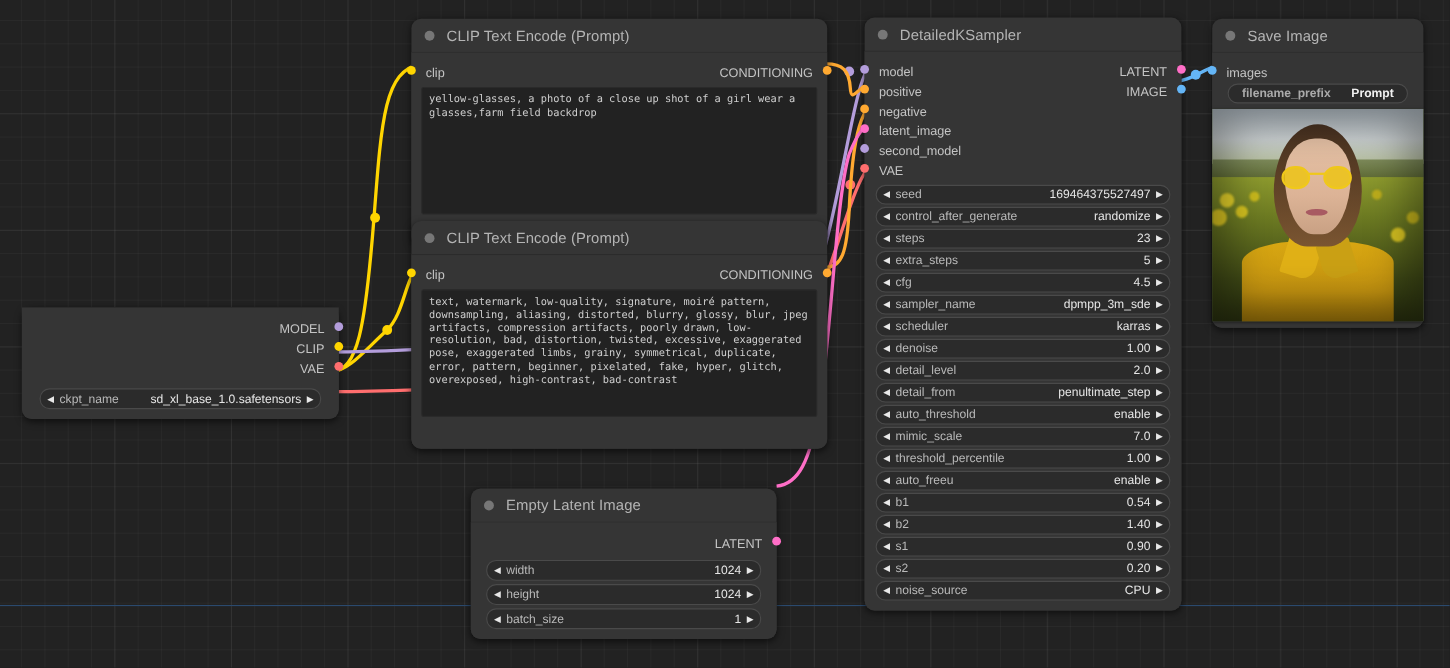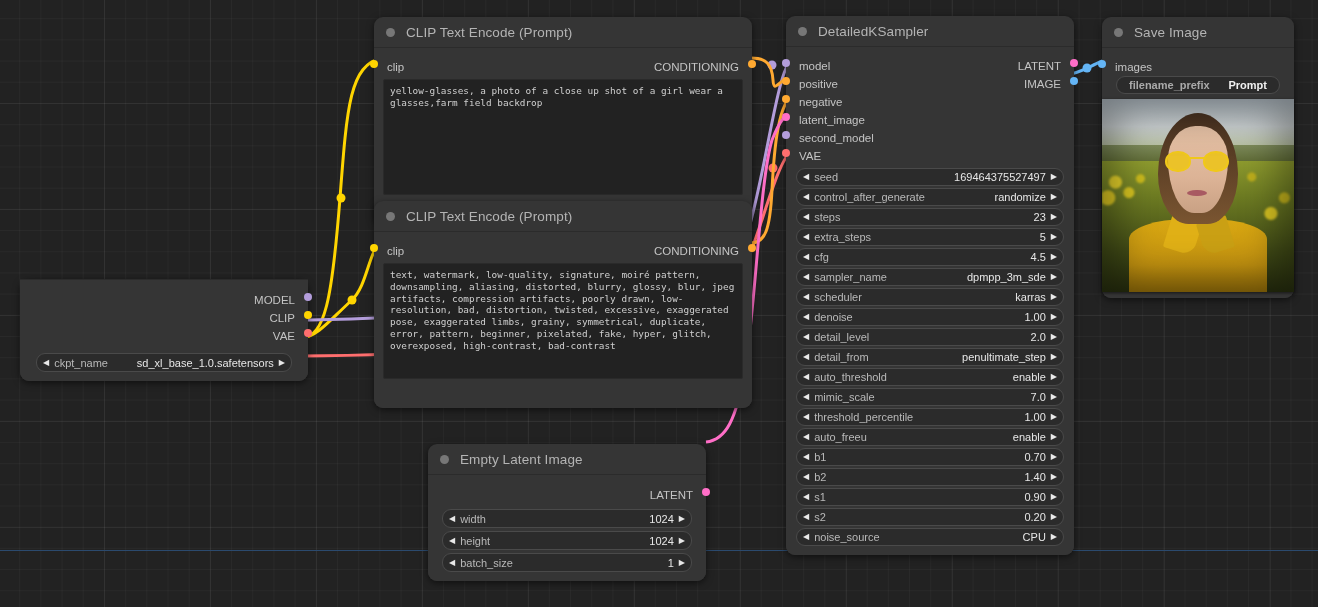--- a/index.html
+++ b/index.html
@@ -433,21 +433,21 @@
         </div>
         <div class="widget" style="height:17.5px;">
           <span class="arrow">◀</span>
           <span class="wname">auto_freeu</span>
           <span class="wval">enable</span>
           <span class="arrow">▶</span>
         </div>
         <div class="widget" style="height:17.5px;">
           <span class="arrow">◀</span>
           <span class="wname">b1</span>
-          <span class="wval">0.70</span>
+          <span class="wval">0.54</span>
           <span class="arrow">▶</span>
         </div>
         <div class="widget" style="height:17.5px;">
           <span class="arrow">◀</span>
           <span class="wname">b2</span>
           <span class="wval">1.40</span>
           <span class="arrow">▶</span>
         </div>
         <div class="widget" style="height:17.5px;">
           <span class="arrow">◀</span>

